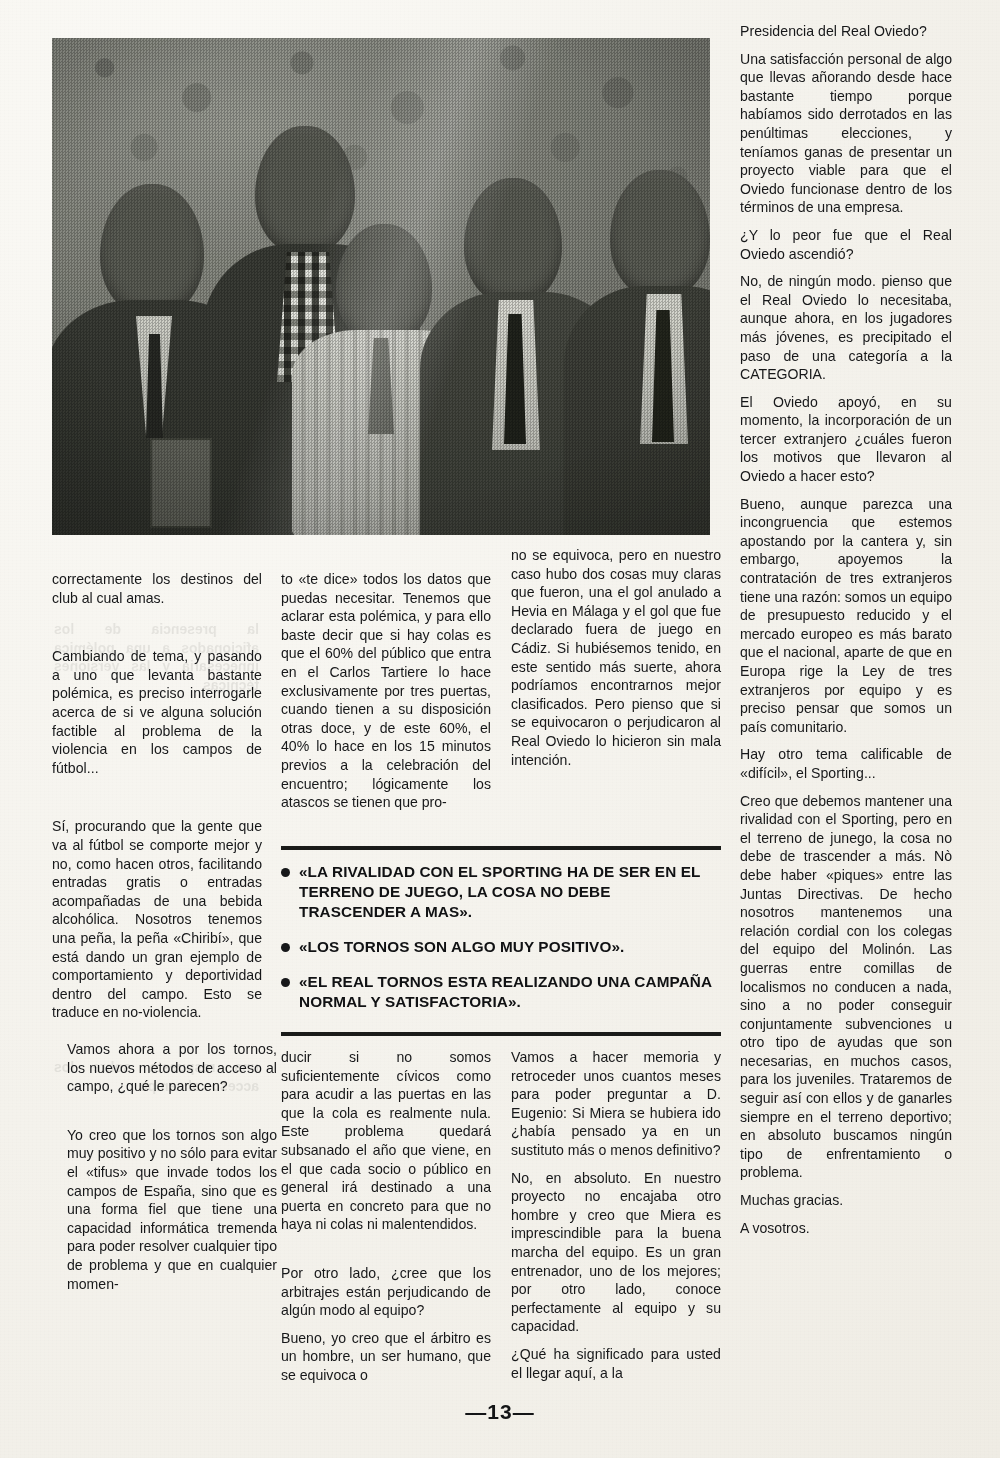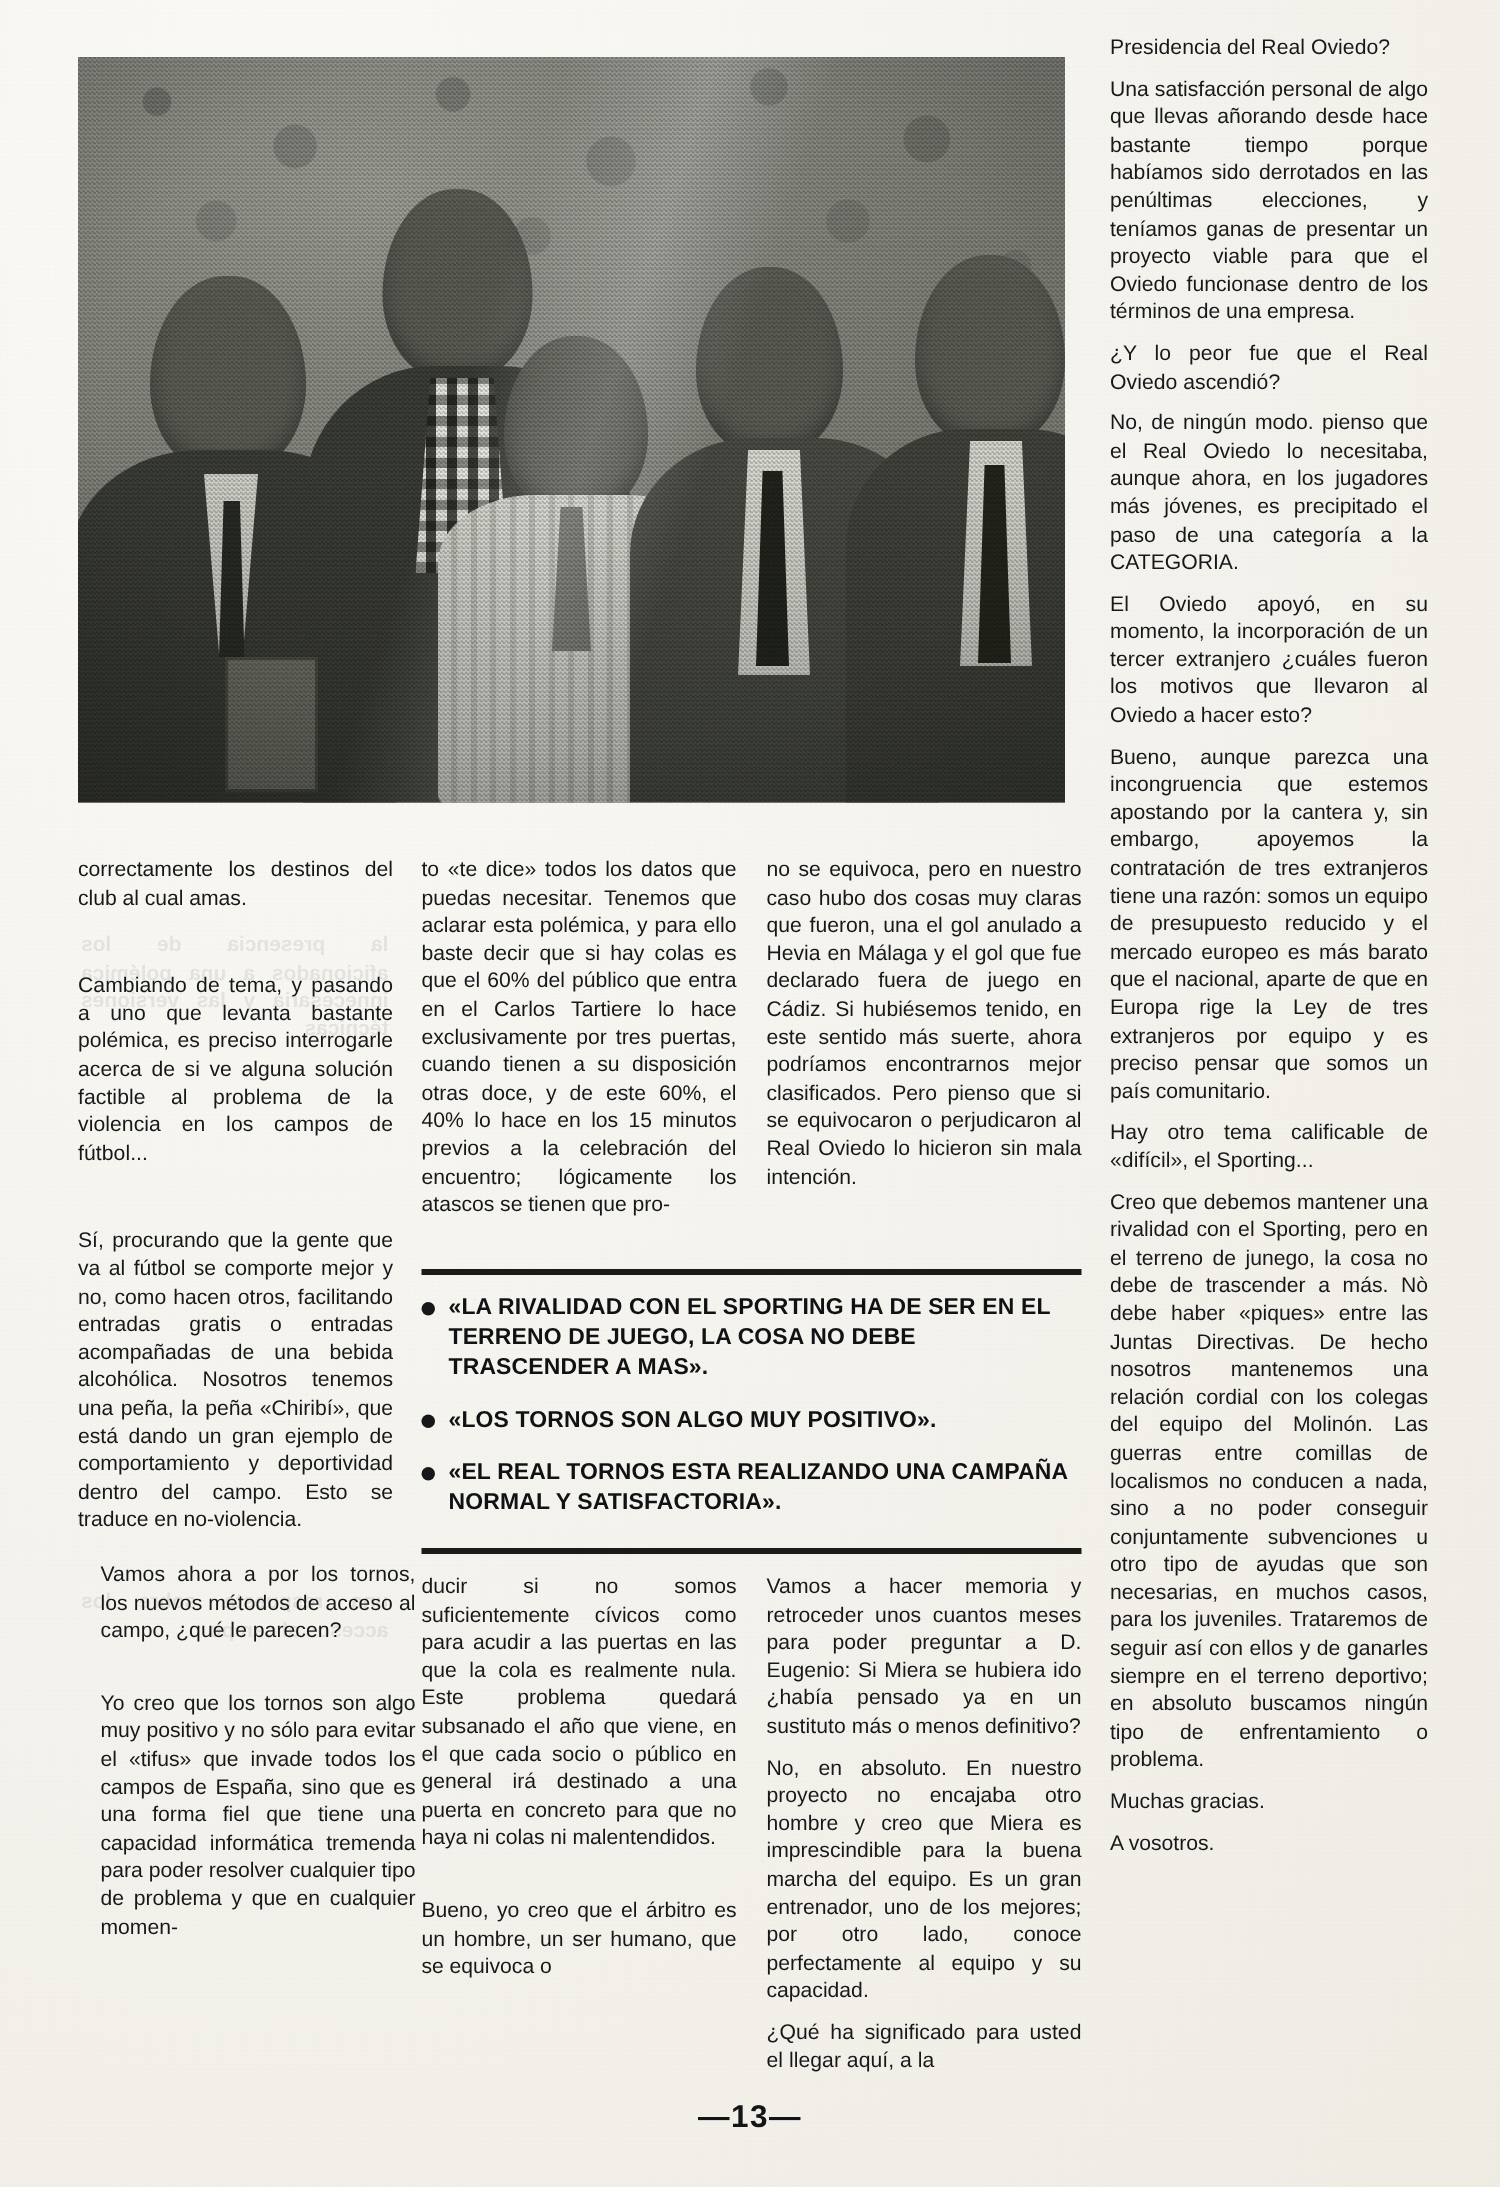--- a/index.html
+++ b/index.html
@@ -112,21 +112,21 @@
     font-size: 14.1px;
     line-height: 18.6px;
     color: #17181a;
     text-align: justify;
     -webkit-hyphens: none;
     hyphens: none;
     word-spacing: -0.1px;
   }
   #col1 { left: 52px;  top: 570px; }
   #col2 { left: 281px; top: 570px; }
-  #col3 { left: 511px; top: 570px; }
+  #col3 { left: 511px; top: 546px; }
   #col4 { left: 740px; top: 22px;  width: 212px; }
 
   #col1b { position: absolute; left: 67px;  top: 1040px; width: 210px; }
   #col2b { position: absolute; left: 281px; top: 1048px; width: 210px; }
   #col3b { position: absolute; left: 511px; top: 1048px; width: 210px; }
 
   .q, .a {
     margin: 0 0 14px 0;
     text-align: justify;
   }
@@ -269,20 +269,21 @@
     <p class="q gap-lg">Vamos ahora a por los tornos, los nuevos métodos de acceso al campo, ¿qué le parecen?</p>
     <p class="a">Yo creo que los tornos son algo muy positivo y no sólo para evitar el «tifus» que invade todos los campos de España, sino que es una forma fiel que tiene una capacidad informática tremenda para poder resolver cualquier tipo de problema y que en cualquier momen-</p>
   </div>
 
   <div class="col" id="col2">
     <p class="a">to «te dice» todos los datos que puedas necesitar. Tenemos que aclarar esta polémica, y para ello baste decir que si hay colas es que el 60% del público que entra en el Carlos Tartiere lo hace exclusivamente por tres puertas, cuando tienen a su disposición otras doce, y de este 60%, el 40% lo hace en los 15 minutos previos a la celebración del encuentro; lógicamente los atascos se tienen que pro-</p>
   </div>
 
   <div class="col" id="col2b">
     <p class="a gap-lg">ducir si no somos suficientemente cívicos como para acudir a las puertas en las que la cola es realmente nula. Este problema quedará subsanado el año que viene, en el que cada socio o público en general irá destinado a una puerta en concreto para que no haya ni colas ni malentendidos.</p>
+    <p class="q tight">Por otro lado, ¿cree que los arbitrajes están perjudicando de algún modo al equipo?</p>
     <p class="a">Bueno, yo creo que el árbitro es un hombre, un ser humano, que se equivoca o</p>
   </div>
 
   <div class="col" id="col3">
     <p class="a">no se equivoca, pero en nuestro caso hubo dos cosas muy claras que fueron, una el gol anulado a Hevia en Málaga y el gol que fue declarado fuera de juego en Cádiz. Si hubiésemos tenido, en este sentido más suerte, ahora podríamos encontrarnos mejor clasificados. Pero pienso que si se equivocaron o perjudicaron al Real Oviedo lo hicieron sin mala intención.</p>
   </div>
 
   <div class="col" id="col3b">
     <p class="q tight">Vamos a hacer memoria y retroceder unos cuantos meses para poder preguntar a D. Eugenio: Si Miera se hubiera ido ¿había pensado ya en un sustituto más o menos definitivo?</p>
     <p class="a tight">No, en absoluto. En nuestro proyecto no encajaba otro hombre y creo que Miera es imprescindible para la buena marcha del equipo. Es un gran entrenador, uno de los mejores; por otro lado, conoce perfectamente al equipo y su capacidad.</p>

